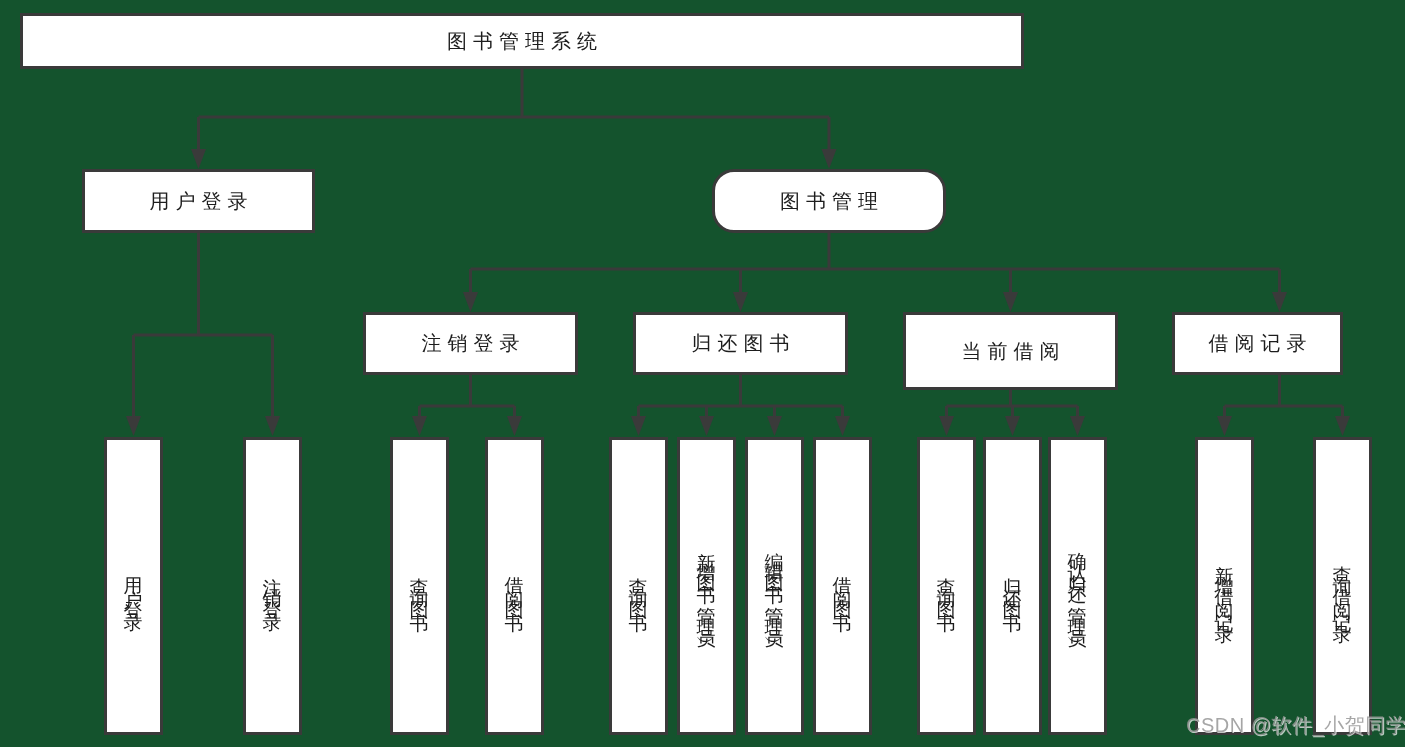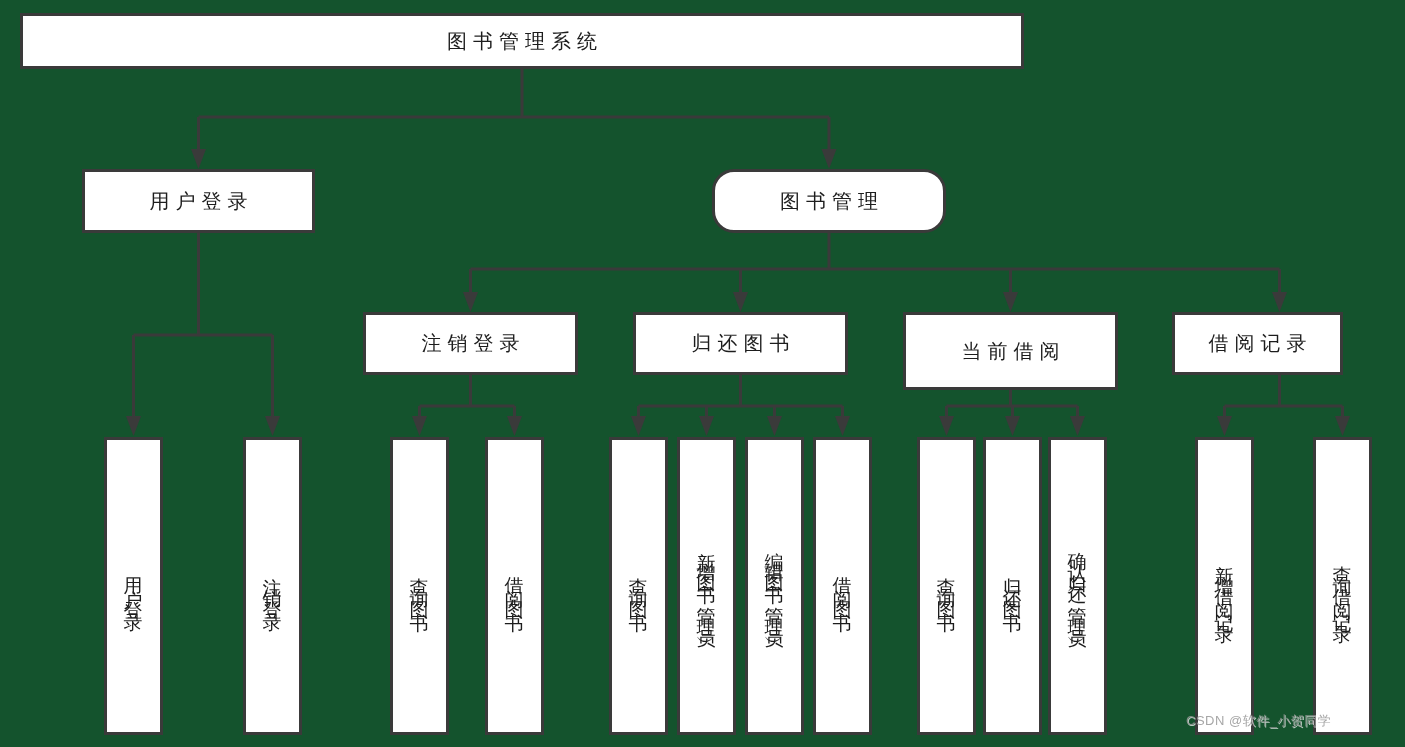--- a/index.html
+++ b/index.html
@@ -48,21 +48,21 @@
     white-space: nowrap;
   }
   .leaf.tight .v-label {
     letter-spacing: 11px;
   }
   #watermark {
     position: absolute;
     left: 1186px;
     top: 712px;
     z-index: 3;
-    font-size: 13px;
+    font-size: 20px;
     color: rgba(150, 150, 150, 0.85);
     text-shadow: 1px 1px 0 rgba(255, 255, 255, 0.7);
     white-space: nowrap;
     letter-spacing: 0.5px;
   }
 </style>
 </head>
 <body>
 
 <div id="canvas">

